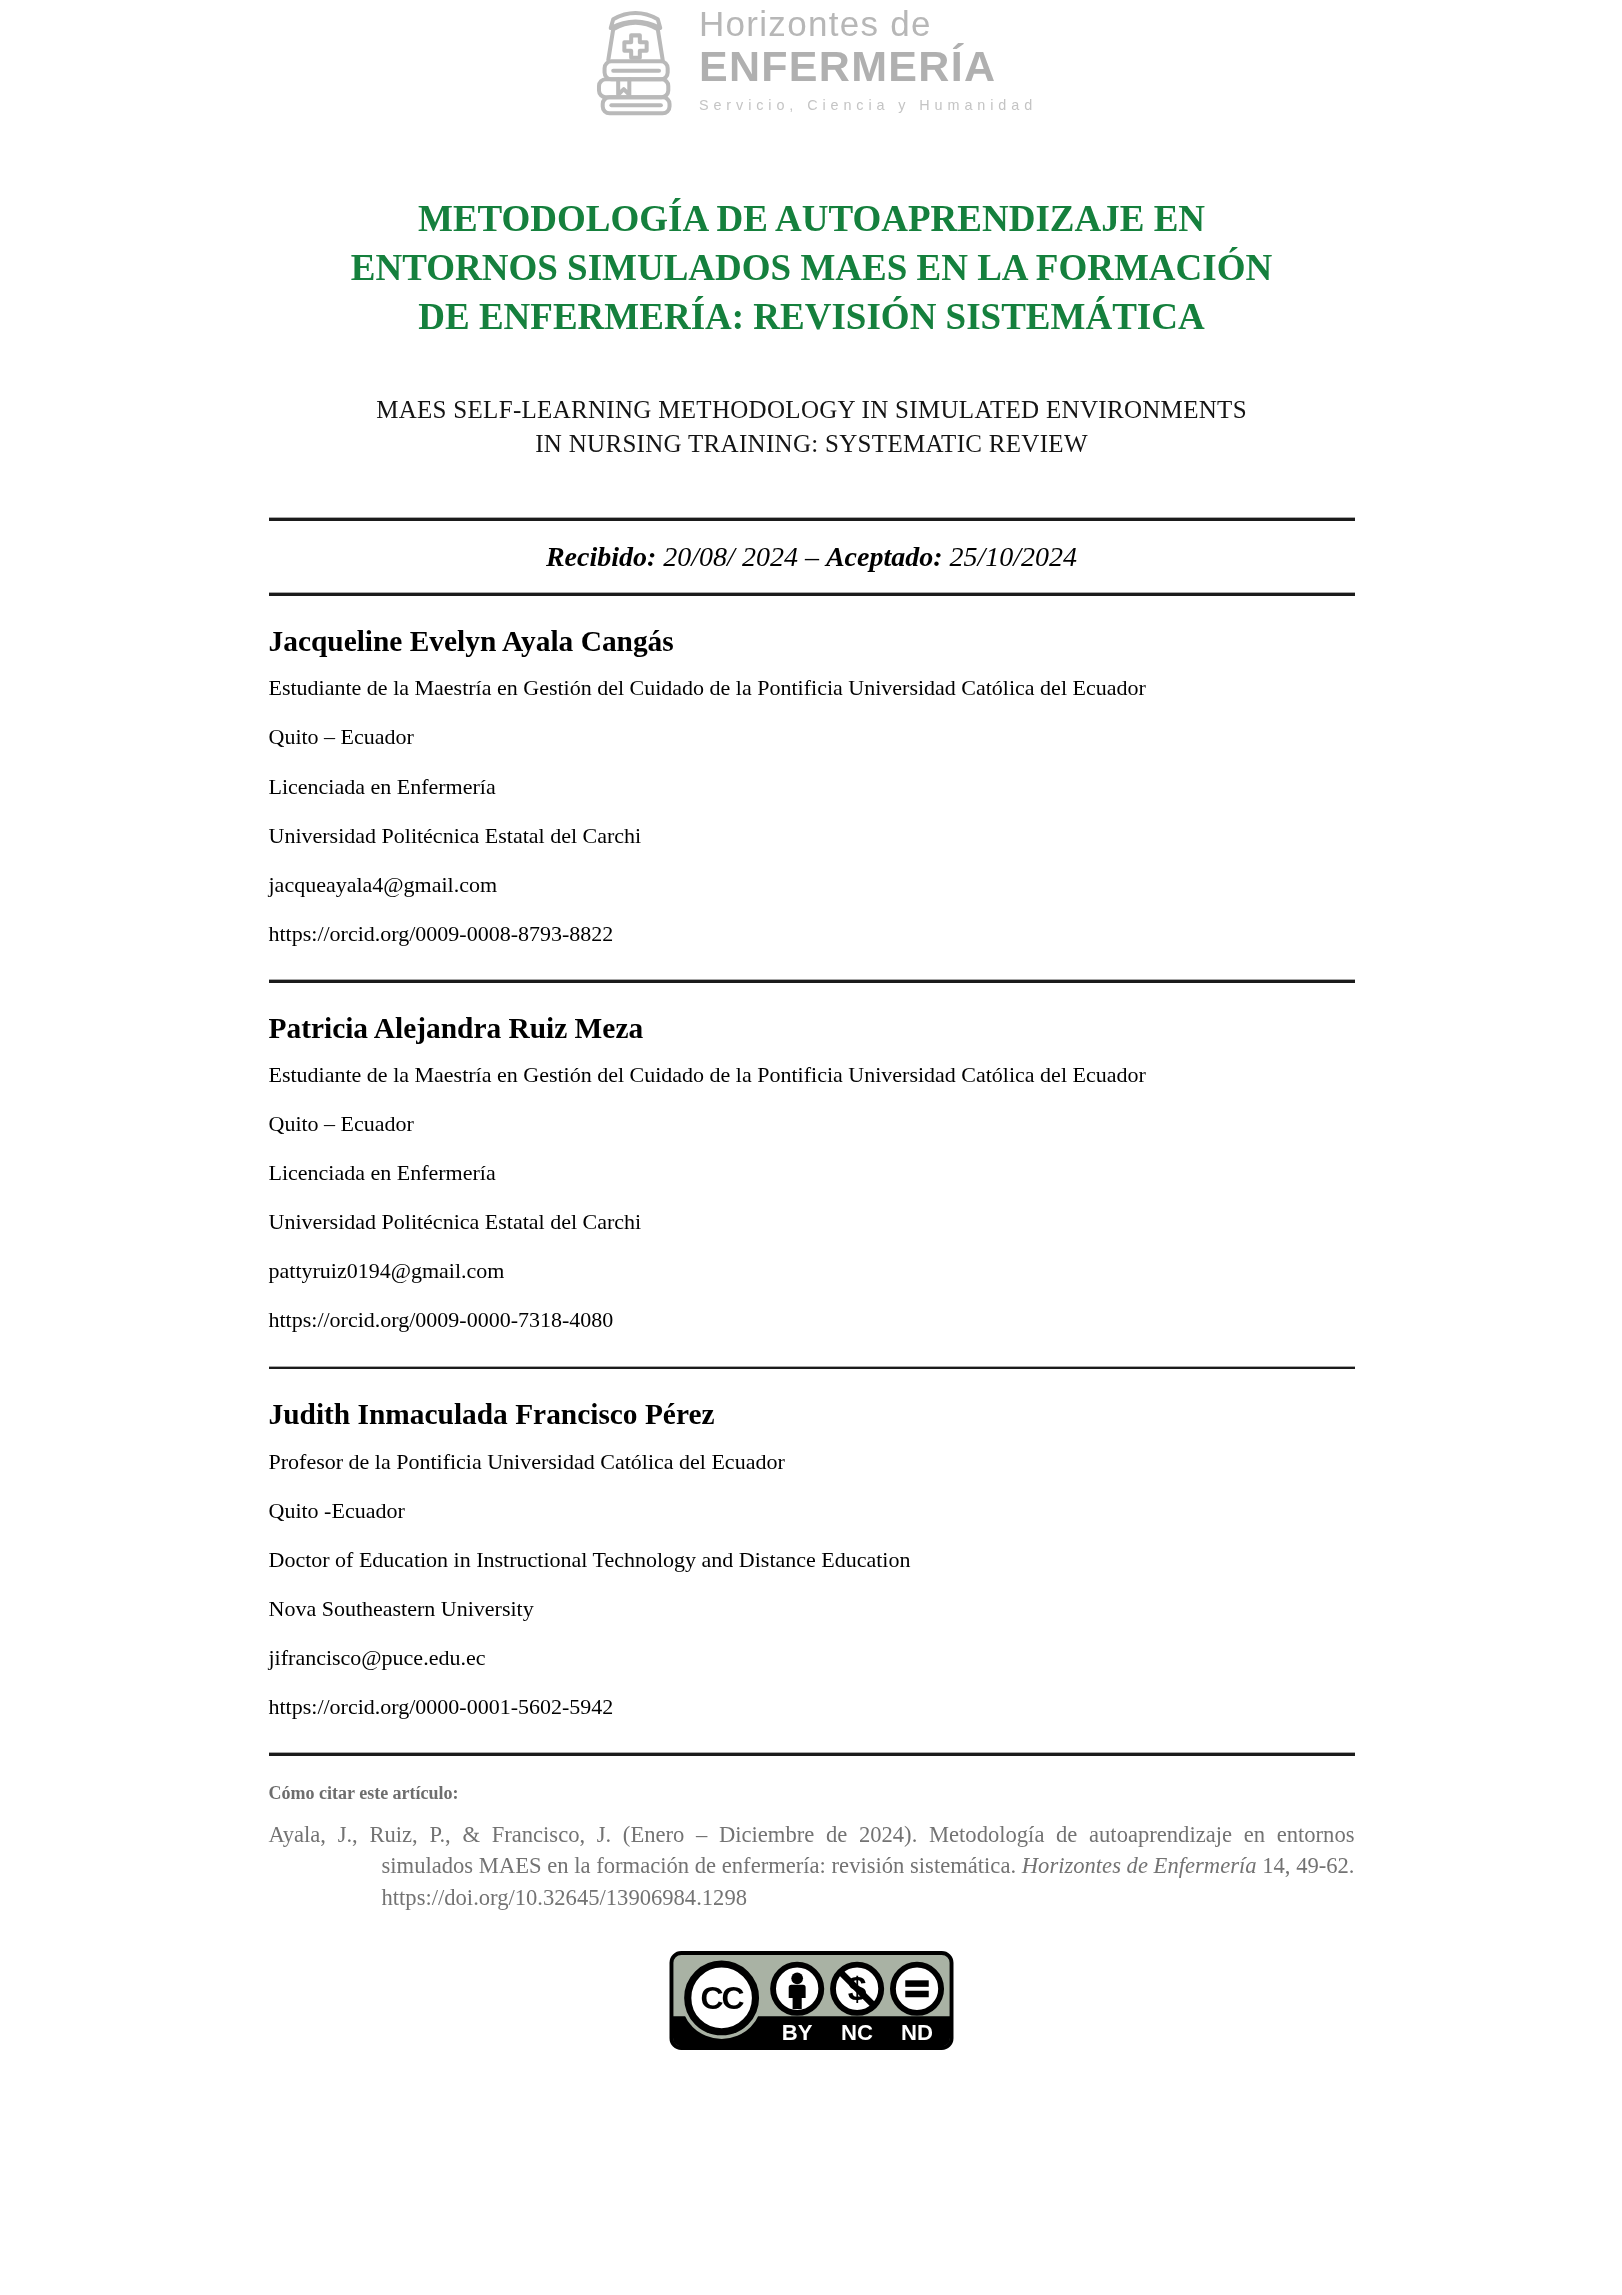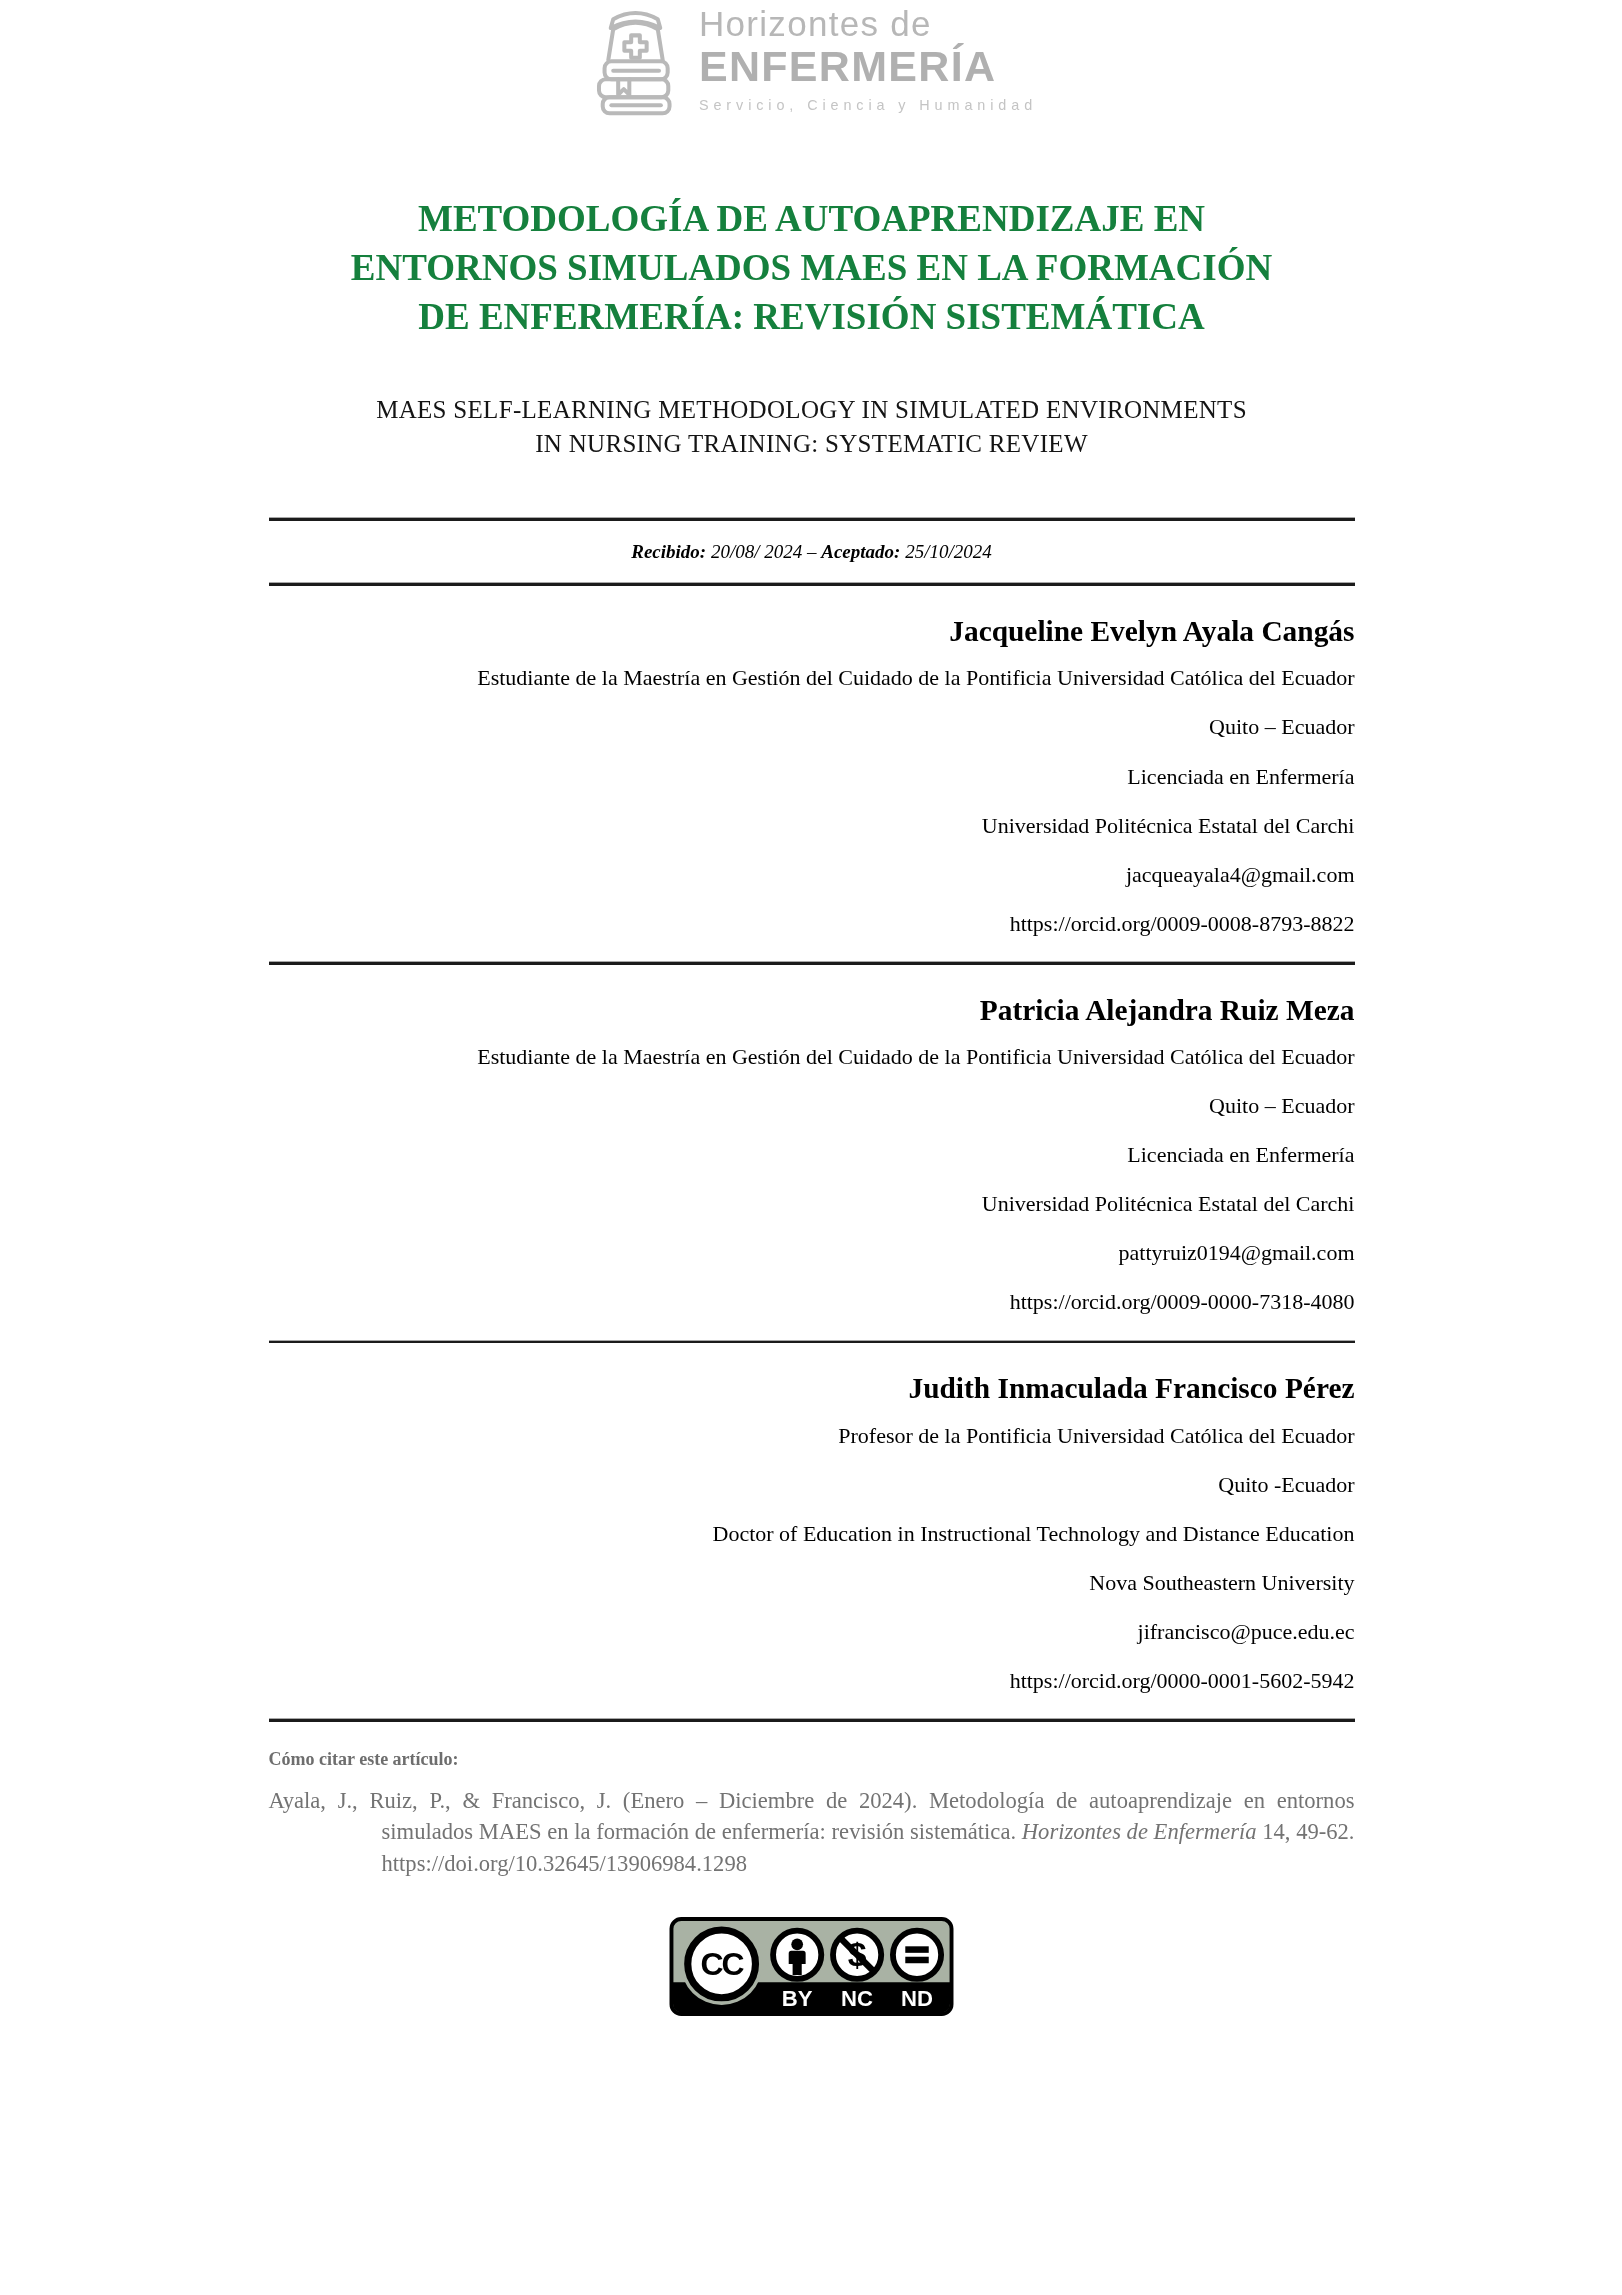--- a/index.html
+++ b/index.html
@@ -22,25 +22,25 @@
   .title-es{margin:76px auto 0;text-align:center;font-weight:bold;font-size:37px;
             color:#15803d;line-height:1.32;}
   .title-en{margin:52px auto 0;text-align:center;font-weight:normal;font-size:25px;
             color:#141414;line-height:1.36;letter-spacing:0.3px;}
 
   
   .rule{height:2.6px;background:#1b1b1b;border-top:1.3px solid #a8a8a8;}
   .rule.r1{margin-top:56px;}
 
   
-  .dates{text-align:center;font-style:italic;font-size:19px;margin:19.6px 0;color:#000;}
+  .dates{text-align:center;font-style:italic;font-size:28px;margin:19.6px 0;color:#000;}
   .dates .lbl{font-weight:bold;}
 
   
-  .author{text-align:right;padding:29px 0 2px;}
+  .author{text-align:left;padding:29px 0 10px;}
   .author .name{font-size:29.4px;font-weight:bold;margin:0 0 15.7px;line-height:1.15;}
   .author p.line{font-size:22px;margin:0 0 21.6px;line-height:1.25;}
   .link{color:#000;text-decoration:none;}
 
   
   .cit-head{font-size:18px;font-weight:bold;color:#6e6e6e;margin:27.5px 0 14.4px;line-height:1.2;}
   .cit-body{font-size:22.6px;color:#737373;line-height:1.38;text-align:justify;
             padding-left:113px;text-indent:-113px;margin:0;}
   .cit-body .it{font-style:italic;}
 

